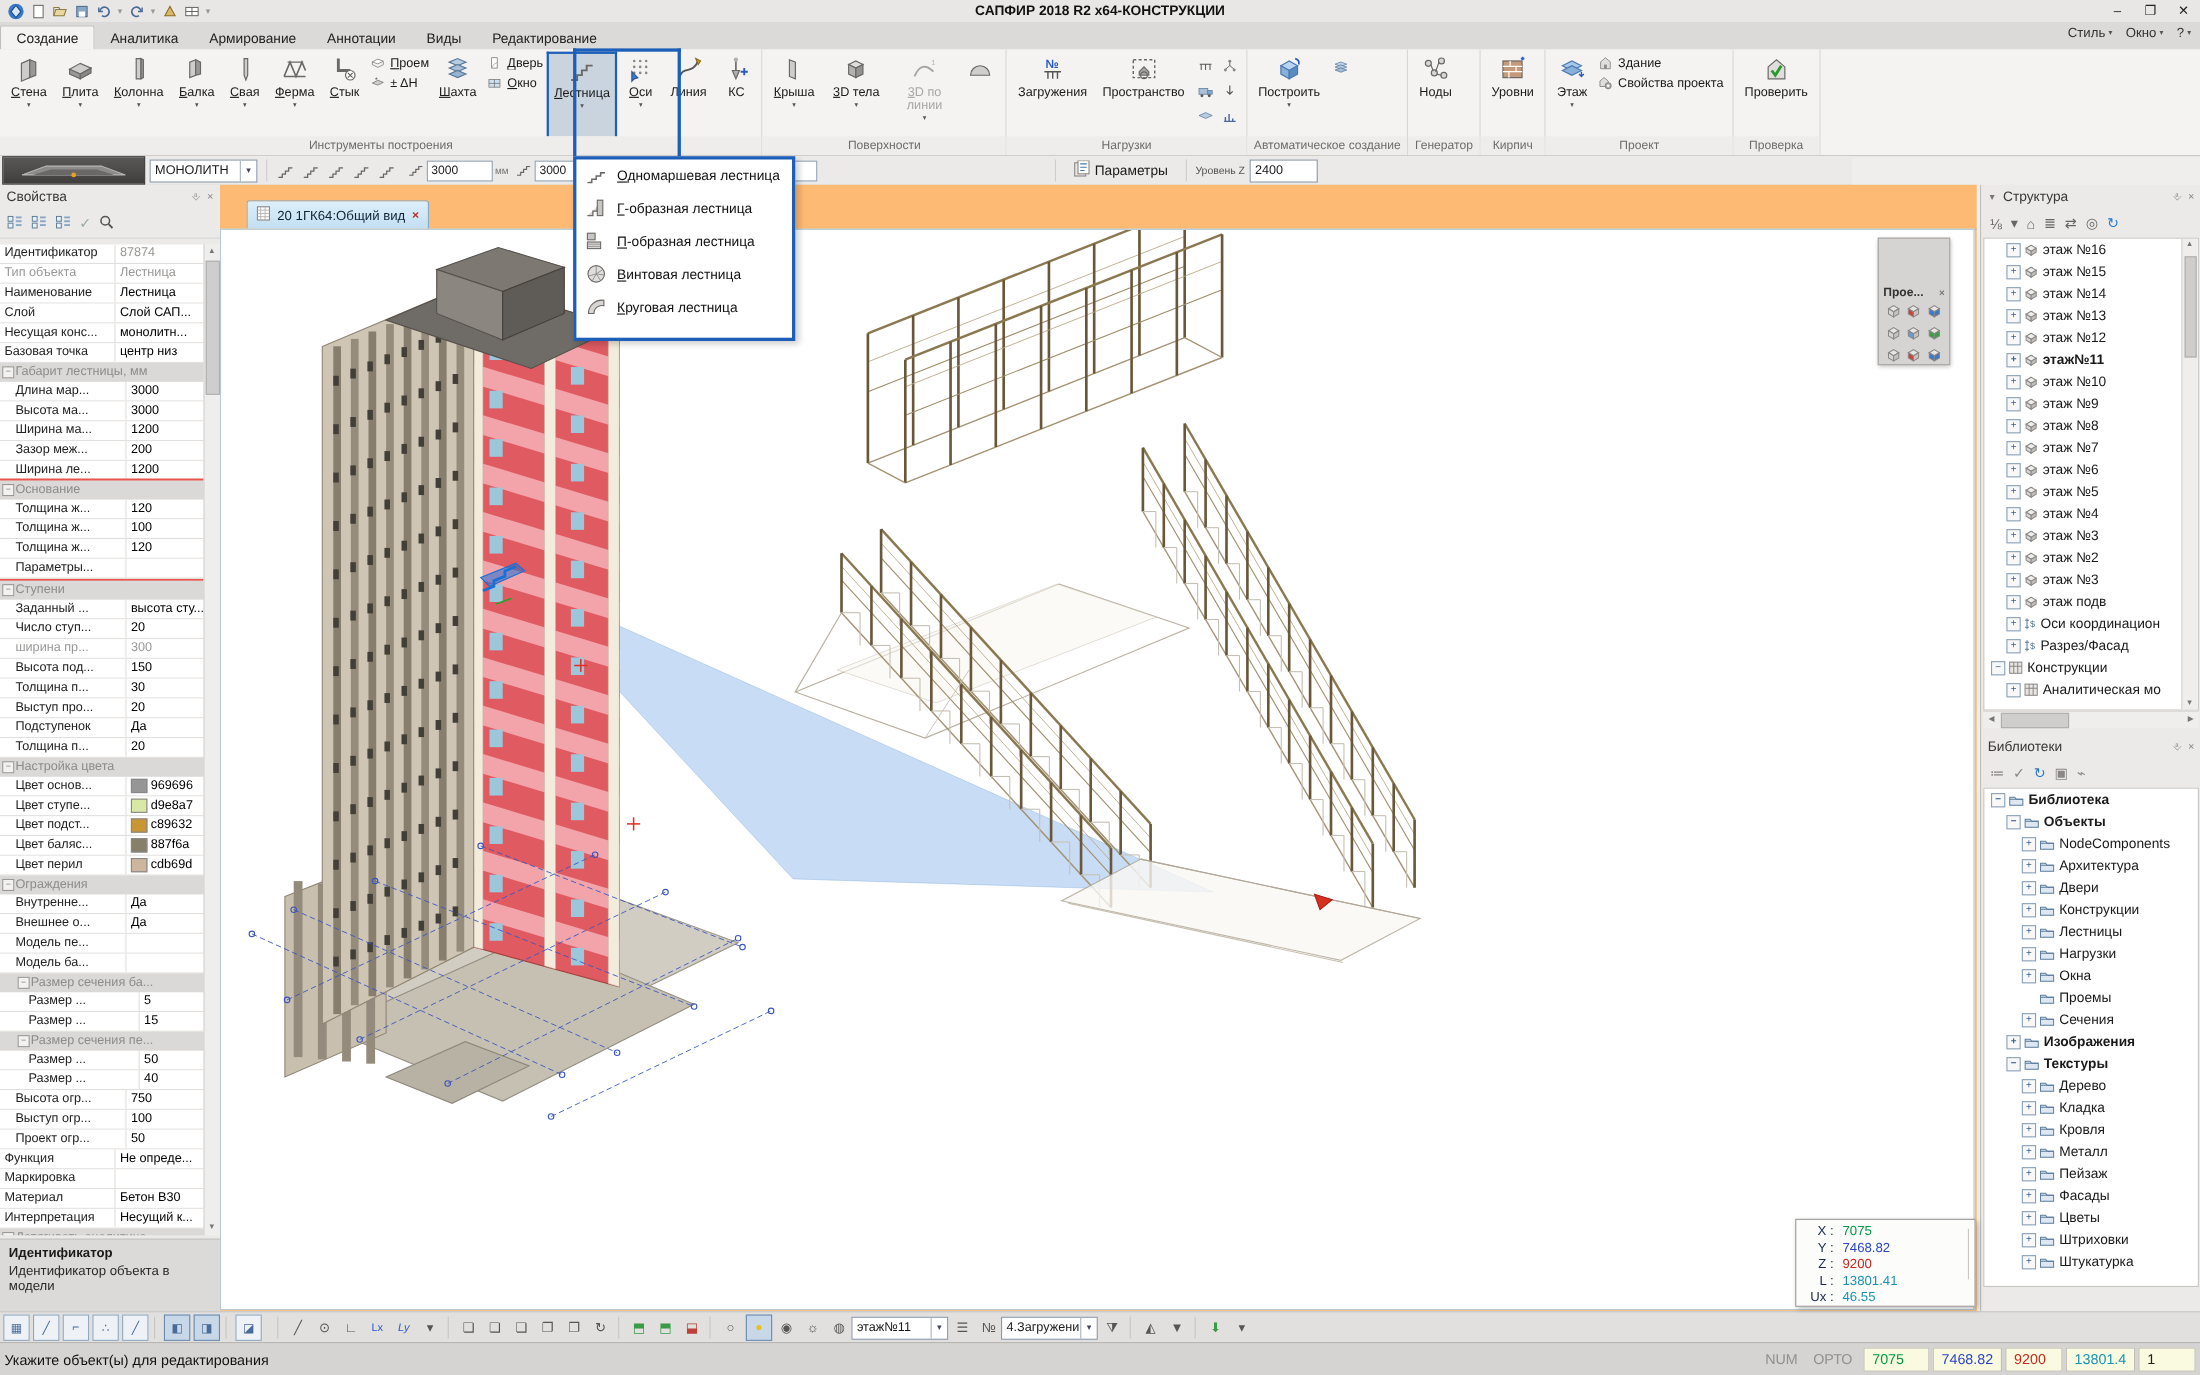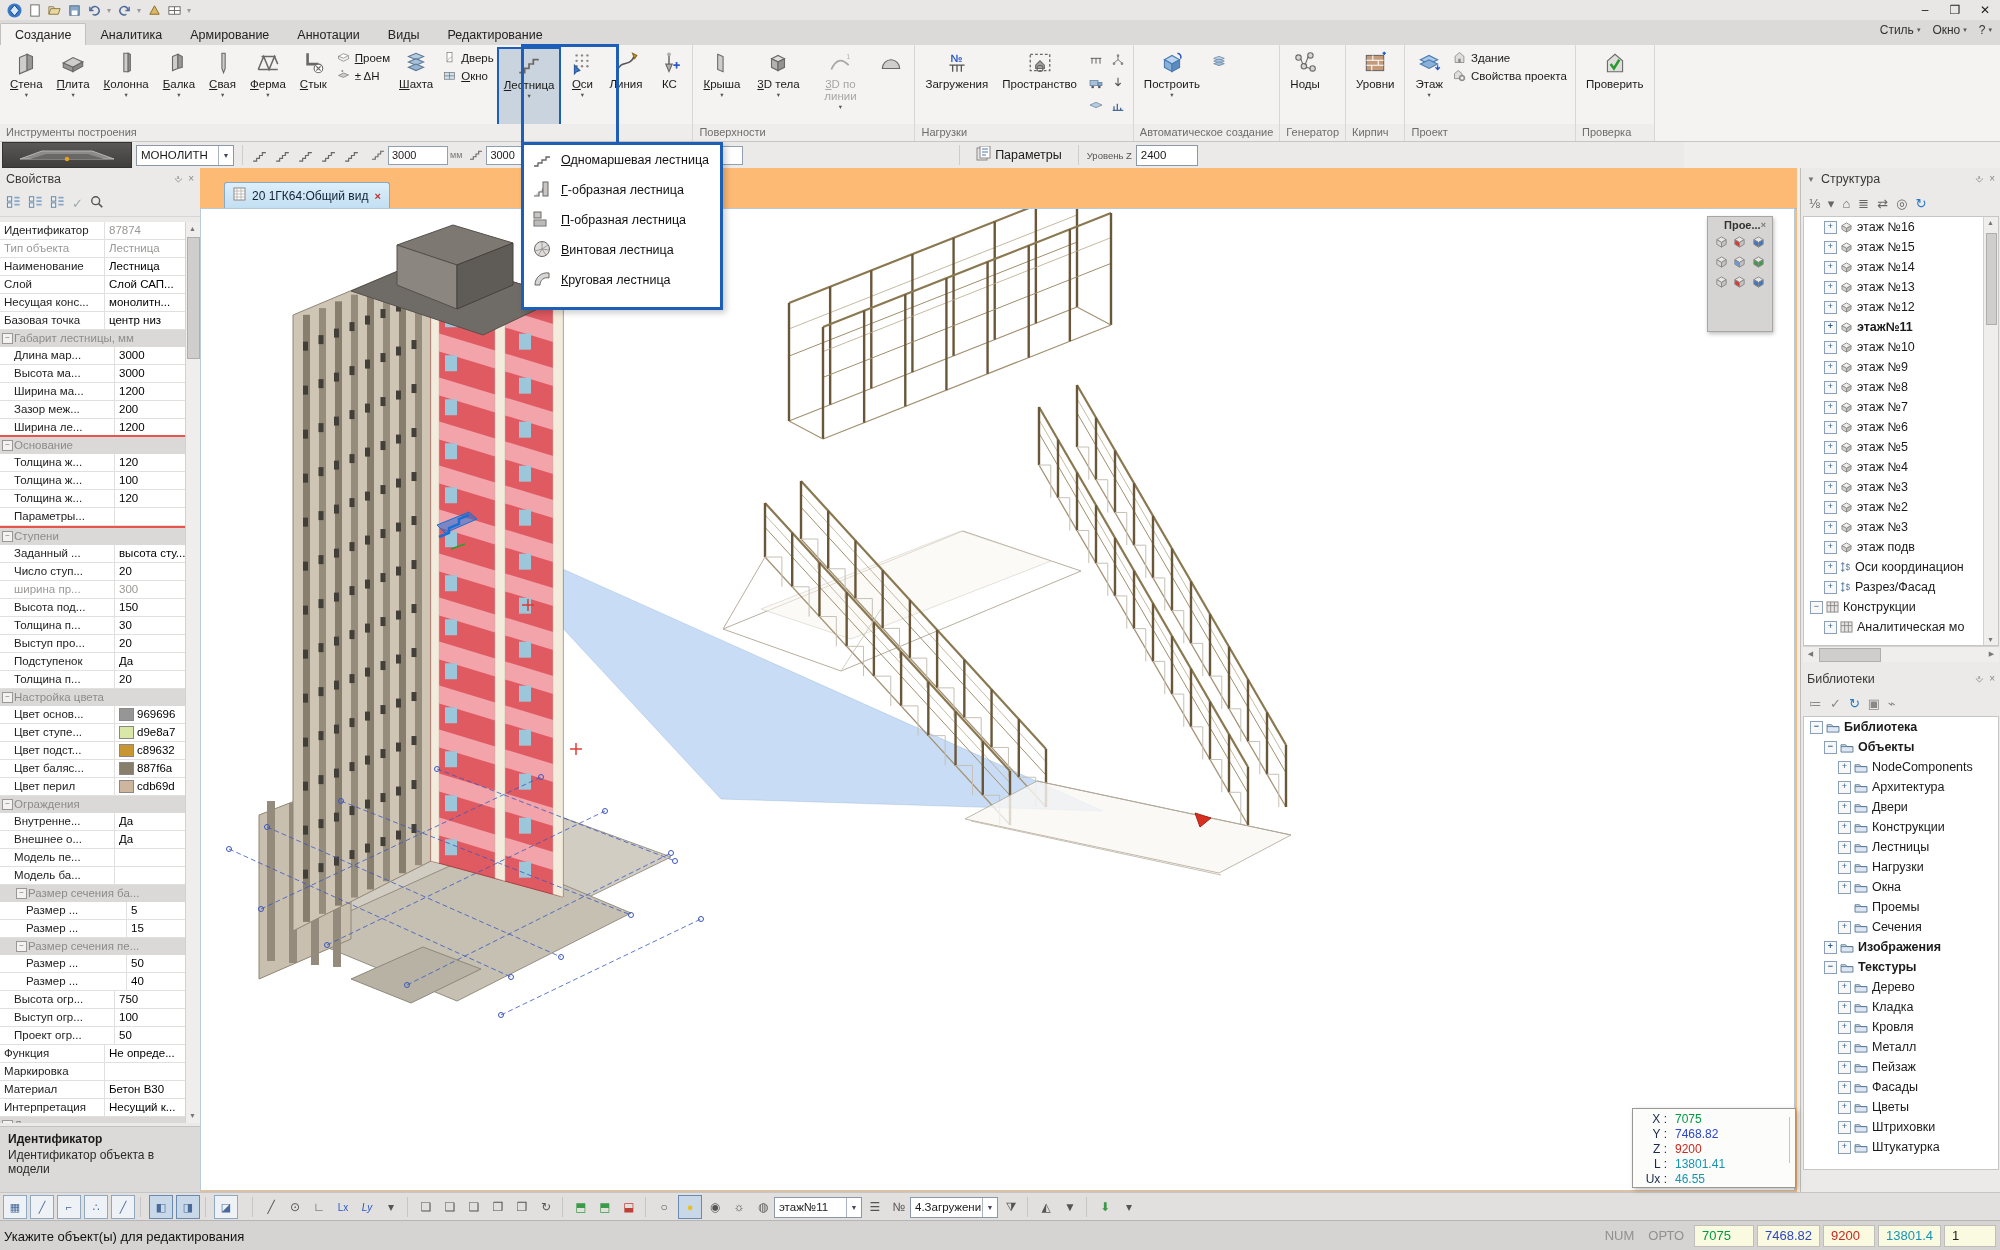--- a/index.html
+++ b/index.html
@@ -20,21 +20,21 @@
   .mtab{padding:4px 14px 3px;font-size:12.5px;color:#222;}
   .mtab.active{background:#f5f3f1;border:1px solid #c2c0be;border-bottom:none;border-radius:2px 2px 0 0;}
   #menubar-right{position:absolute;right:8px;top:3px;display:flex;gap:12px;color:#333;font-size:12px;align-items:center;}
   .mr-item{display:flex;gap:3px;align-items:center;}
   .mr-arrow{font-size:7px;color:#555;}
   
   #ribbon{position:absolute;left:0;top:45px;width:2000px;height:96px;background:#f5f3f1;
           border-bottom:1px solid #c8c6c4;display:flex;}
   .rgroup{position:relative;height:96px;display:flex;flex-direction:column;border-right:1px solid #d9d7d5;}
   .rg-body{flex:1;display:flex;align-items:stretch;padding:2px 3px 0;}
-  .rg-label{height:17px;line-height:17px;font-size:11px;color:#6e6c6a;background:#efedeb;white-space:nowrap;padding:0 6px;}
+  .rg-label{height:17px;line-height:17px;text-align:center;font-size:11px;color:#6e6c6a;background:#efedeb;white-space:nowrap;padding:0 6px;}
   .rbtn{display:flex;flex-direction:column;align-items:center;justify-content:flex-start;padding:2px 5px 0;margin:0 1px;border:1px solid transparent;}
   .rbtn .blabel{display:block;font-size:11.5px;color:#1a1a1a;text-align:center;line-height:12px;margin-top:2px;white-space:pre-line;}
   .rbtn.two .blabel{width:48px;white-space:normal;}
   .rbtn .barrow{font-size:6.5px;color:#555;margin-top:1px;}
   .rbtn.u .blabel::first-letter{text-decoration:underline;}
   .rbtn.disabled .blabel{color:#a8a6a4;}
   .rbtn.active{background:#c9d4de;border:2px solid #1d5fb8;border-bottom:none;}
   .rpair{display:flex;flex-direction:column;justify-content:flex-start;gap:3px;padding:3px 2px;}
   .rpair .pitem{display:flex;align-items:center;gap:4px;font-size:11.5px;color:#1a1a1a;white-space:nowrap;}
   .rpair .pitem.u span.pl::first-letter{text-decoration:underline;}
@@ -80,21 +80,21 @@
   .vscroll .thumb{position:absolute;left:1px;width:11px;background:#d0cecc;border:1px solid #b0aeac;}
   
   #viewport{position:absolute;left:200px;top:168px;width:1597px;height:1024px;background:#fdba74;}
   #vtabbar{position:absolute;left:0;top:14px;width:1597px;height:26px;border-bottom:1px solid #9ab8cc;}
   #vtab{position:absolute;left:24px;top:0;height:25px;background:linear-gradient(#ddeffb,#c2dff2);
         border:1px solid #88aac4;border-bottom:none;border-radius:3px 3px 0 0;display:flex;align-items:center;gap:6px;padding:0 8px;font-size:12px;color:#123;}
   #vtab .tclose{color:#c03028;font-weight:bold;font-size:11px;}
   #canvas{position:absolute;left:0;top:40px;width:1595px;height:983px;background:#fff;border:1px solid #b8cad6;box-sizing:border-box;}
   
   #palette{position:absolute;right:24px;top:48px;width:64px;height:114px;background:#d6d4d2;border:1px solid #a8a6a4;box-shadow:1px 2px 4px rgba(0,0,0,.25);z-index:20;}
-  #palette .pt{display:flex;align-items:center;padding:2px 16px;font-weight:bold;font-size:11px;color:#333;}
+  #palette .pt{display:flex;align-items:center;padding:2px 4px;font-weight:bold;font-size:11px;color:#333;margin-top:41px;}
   #palette .px{margin-left:auto;color:#777;font-size:9px;}
   #palette .pgrid{display:grid;grid-template-columns:repeat(3,1fr);row-gap:6px;padding:2px 4px;}
   #palette .pcell{display:flex;align-items:center;justify-content:center;}
   
   #coordbox{position:absolute;right:1px;bottom:4px;width:164px;height:80px;background:#fcfcfa;border:1px solid #9a9896;
             box-shadow:2px 2px 5px rgba(0,0,0,.25);z-index:20;font-size:12px;padding:3px 6px 0 0;box-sizing:border-box;}
   .crow{display:flex;height:15px;line-height:15px;}
   .crow .cl{width:34px;text-align:right;color:#1a2a4a;}
   .crow .cv{padding-left:8px;font-weight:bold;}
   #coordbox .cbar{position:absolute;right:5px;top:8px;bottom:24px;width:1px;background:#c8c6c4;}
@@ -180,20 +180,21 @@
           </svg>
         </span>
         <span class="tbico">
           <svg width="15" height="15" viewBox="0 0 16 16">
             <rect x="2" y="4" width="12" height="8" fill="#fff" stroke="#6a6866"></rect>
             <path d="M2,8 h12 M8,4 v8" stroke="#6a6866"></path>
           </svg>
         </span>
         <span class="tbsep">▾</span>
       </div>
+    <div id="tb-title">САПФИР 2018 R2 x64-КОНСТРУКЦИИ</div>
     <div id="tb-win">
       <div class="winbtn">–</div>
       <div class="winbtn">❐</div>
       <div class="winbtn">✕</div>
     </div>
   </div>
 
   <div id="menubar">
       <div class="mtab active">Создание</div>
       <div class="mtab">Аналитика</div>

